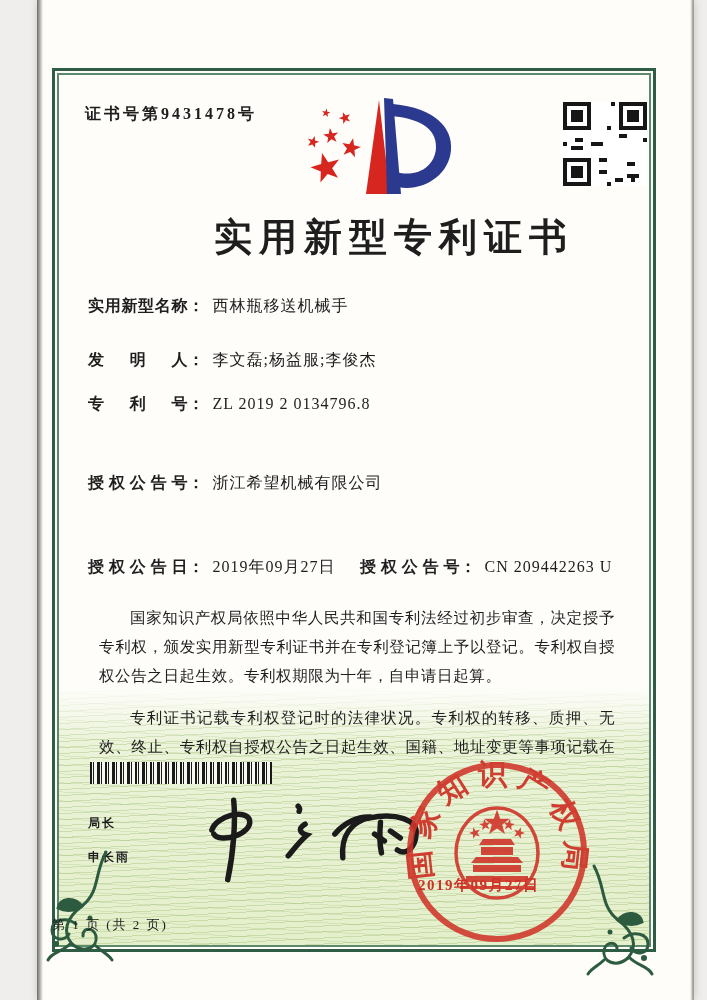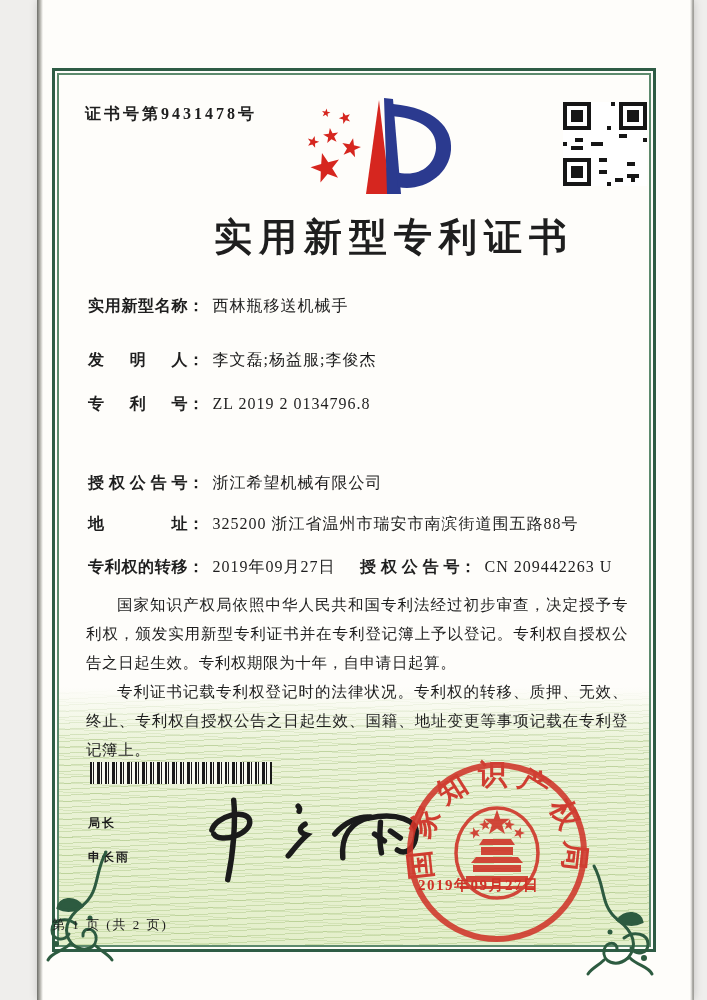--- a/index.html
+++ b/index.html
@@ -35,21 +35,21 @@
          font-size:38px;font-weight:700;letter-spacing:7px;padding-left:40px;}
 
   .row{position:absolute;left:48px;font-size:16px;letter-spacing:.5px;white-space:nowrap;}
   .flabel{display:inline-block;width:100px;text-align:justify;text-align-last:justify;font-weight:600;}
   .fcolon{font-weight:600;margin-right:8px;}
   .fval{letter-spacing:1px;}
   .grant2{position:absolute;left:272px;}
 
   .paras{position:absolute;left:46px;top:590px;width:542px;font-size:15.5px;line-height:29px;
          text-align:justify;letter-spacing:.6px;}
-  .paras p{margin:0;text-indent:2em;}
+  .paras p{margin:13px;text-indent:2em;}
 
   .barcode{position:absolute;left:50px;top:762px;width:182px;height:22px;background:
      repeating-linear-gradient(90deg,#191919 0 2px,#f7f9ef 2px 3px,#191919 3px 4px,#f7f9ef 4px 7px,
        #191919 7px 10px,#f7f9ef 10px 11px,#191919 11px 12px,#f7f9ef 12px 15px);}
 
   .director{position:absolute;left:48px;top:806px;font-family:"Liberation Sans","DejaVu Sans",sans-serif;
             font-size:12px;font-weight:600;letter-spacing:2px;line-height:34px;}
   .signature{position:absolute;left:158px;top:790px;width:238px;height:96px;}
 
   .seal{position:absolute;left:362px;top:757px;width:190px;height:190px;opacity:.94;}
@@ -132,25 +132,22 @@
   </div>
   <div class="row" style="top:350px">
     <span class="flabel">发明人</span><span class="fcolon">：</span><span class="fval">李文磊;杨益服;李俊杰</span>
   </div>
   <div class="row" style="top:394px">
     <span class="flabel">专利号</span><span class="fcolon">：</span><span class="fval">ZL 2019 2 0134796.8</span>
   </div>
   <div class="row" style="top:473px">
     <span class="flabel">授权公告号</span><span class="fcolon">：</span><span class="fval">浙江希望机械有限公司</span>
   </div>
-  <div class="row" style="top:514px">
-    <span class="flabel">地址</span><span class="fcolon">：</span><span class="fval">325200 浙江省温州市瑞安市南滨街道围五路88号</span>
-  </div>
   <div class="row" style="top:557px">
-    <span class="flabel">专利权的转移</span><span class="fcolon">：</span><span class="fval">2019年09月27日</span>
+    <span class="flabel">授权公告日</span><span class="fcolon">：</span><span class="fval">2019年09月27日</span>
     <span class="grant2">
       <span class="flabel">授权公告号</span><span class="fcolon">：</span><span class="fval">CN 209442263 U</span>
     </span>
   </div>
 
   <div class="paras">
     <p>国家知识产权局依照中华人民共和国专利法经过初步审查，决定授予专利权，颁发实用新型专利证书并在专利登记簿上予以登记。专利权自授权公告之日起生效。专利权期限为十年，自申请日起算。</p>
     <p>专利证书记载专利权登记时的法律状况。专利权的转移、质押、无效、终止、专利权自授权公告之日起生效、国籍、地址变更等事项记载在专利登记簿上。</p>
   </div>
 

